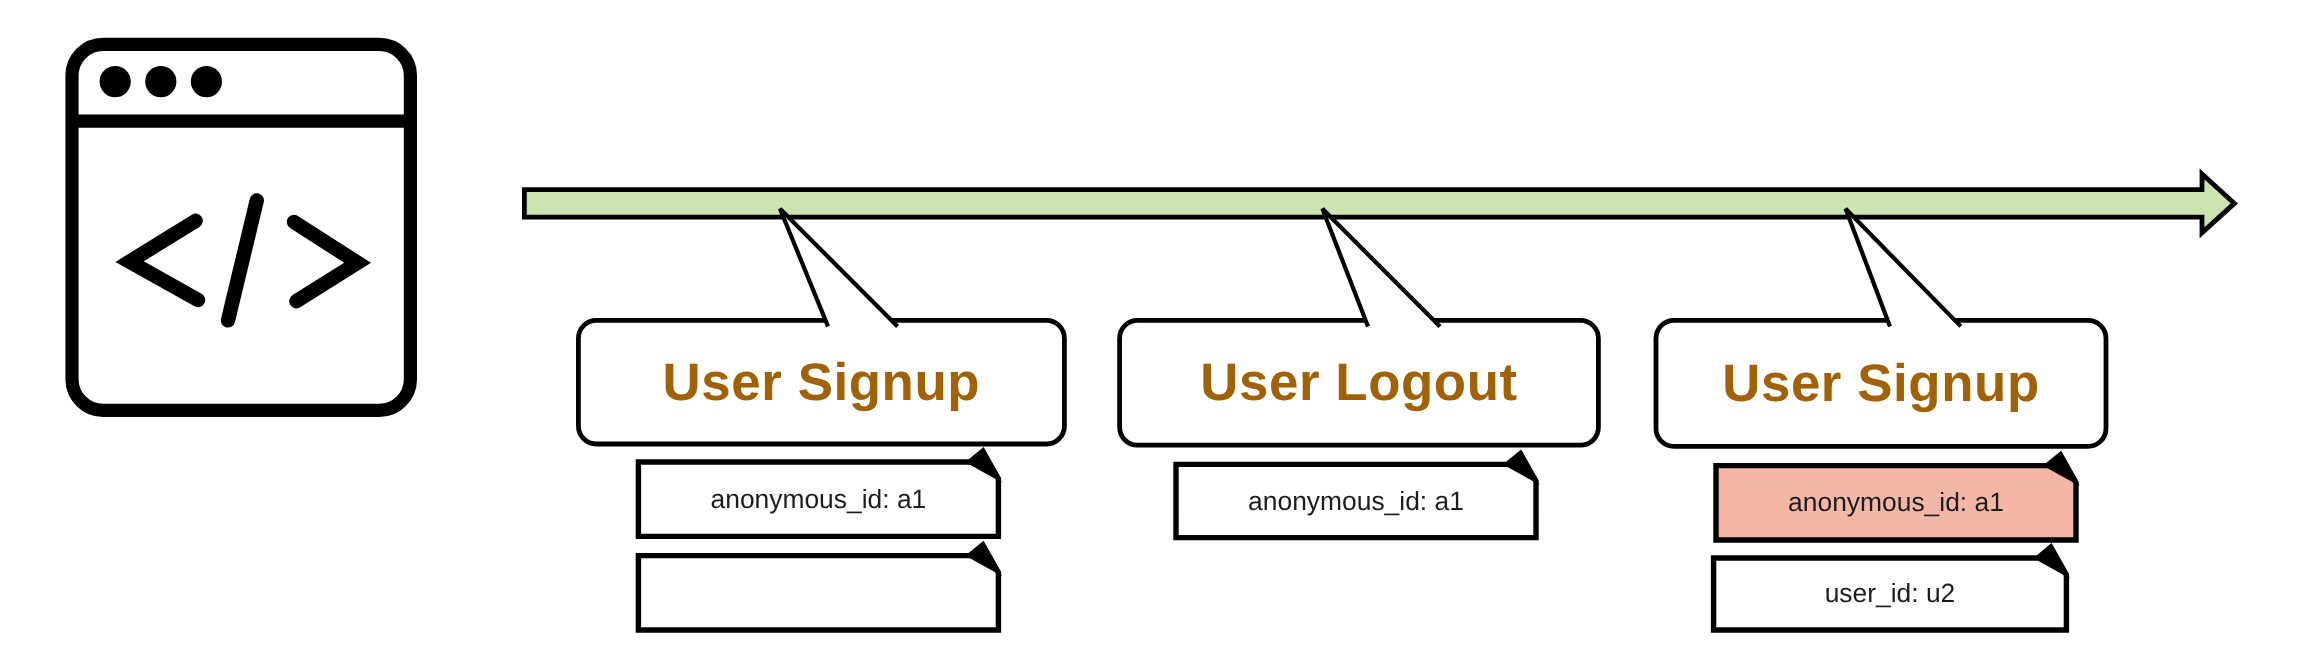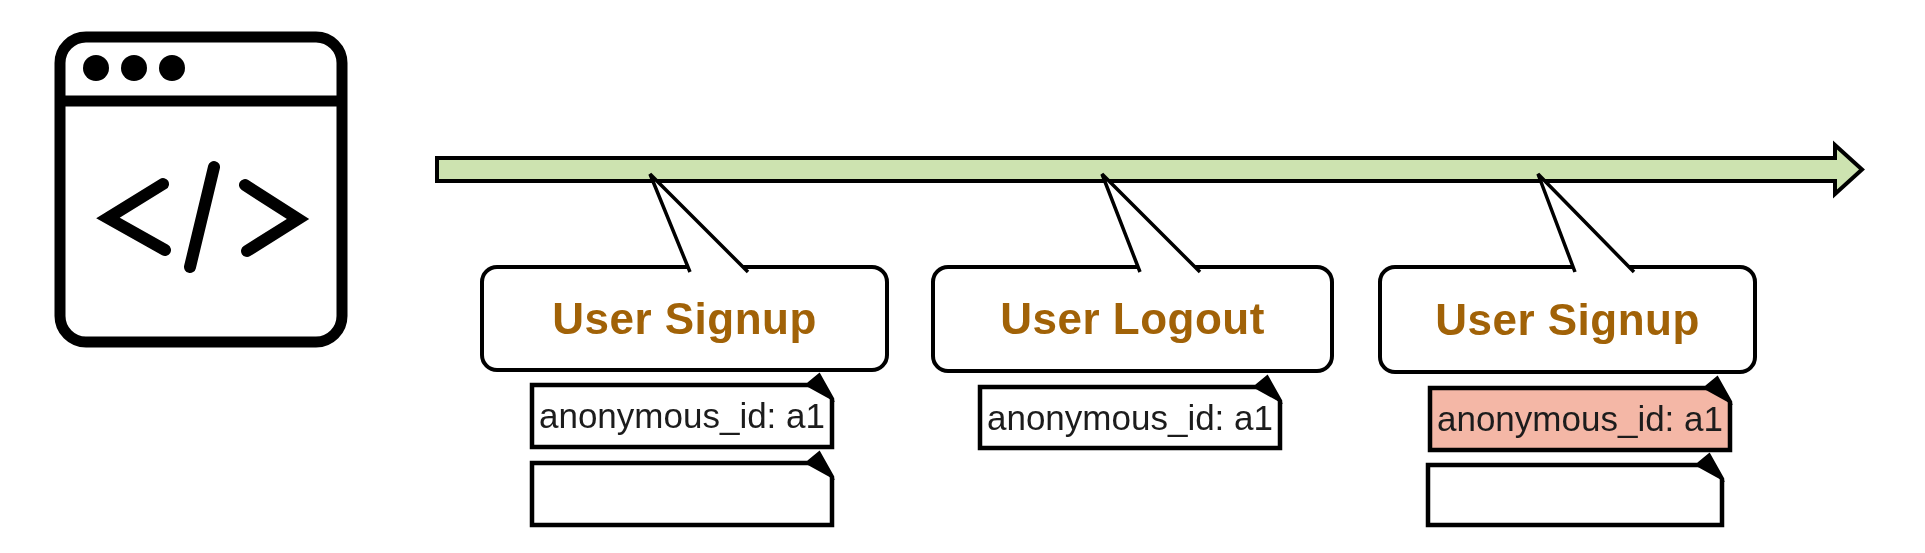--- a/index.html
+++ b/index.html
@@ -24,21 +24,21 @@
   
   .overlay {
     position: absolute;
     display: flex;
     align-items: center;
     justify-content: center;
     color: #a16207;
     white-space: nowrap;
   }
   .event-title { font-size: 44px; font-weight: bold; letter-spacing: 0.5px; }
-  .note-label  { font-size: 35px; font-weight: normal; color: #1c1c1c; }
+  .note-label  { font-size: 22px; font-weight: normal; color: #1c1c1c; }
 </style>
 </head>
 <body>
 
 <div id="canvas">
 
   <svg width="1925" height="553" viewBox="0 0 1925 553">
 
     <g>
       <rect x="60" y="37" width="282" height="305" rx="26" fill="#ffffff" stroke="#000000" stroke-width="11"></rect>
@@ -99,13 +99,14 @@
     </g>
   </svg>
 
   <div class="overlay event-title" style="left:482px; top:267px; width:405px; height:103px;">User Signup</div>
   <div class="overlay event-title" style="left:933px; top:267px; width:399px; height:104px;">User Logout</div>
   <div class="overlay event-title" style="left:1380px; top:267px; width:375px; height:105px;">User Signup</div>
 
   <div class="overlay note-label" style="left:532px; top:385px; width:300px; height:62px;">anonymous_id: a1</div>
   <div class="overlay note-label" style="left:980px; top:387px; width:300px; height:61px;">anonymous_id: a1</div>
   <div class="overlay note-label" style="left:1430px; top:388px; width:300px; height:62px;">anonymous_id: a1</div>
+  <div class="overlay note-label" style="left:1428px; top:465px; width:294px; height:60px;">user_id: u2</div>
 </div>
 
 </body></html>

